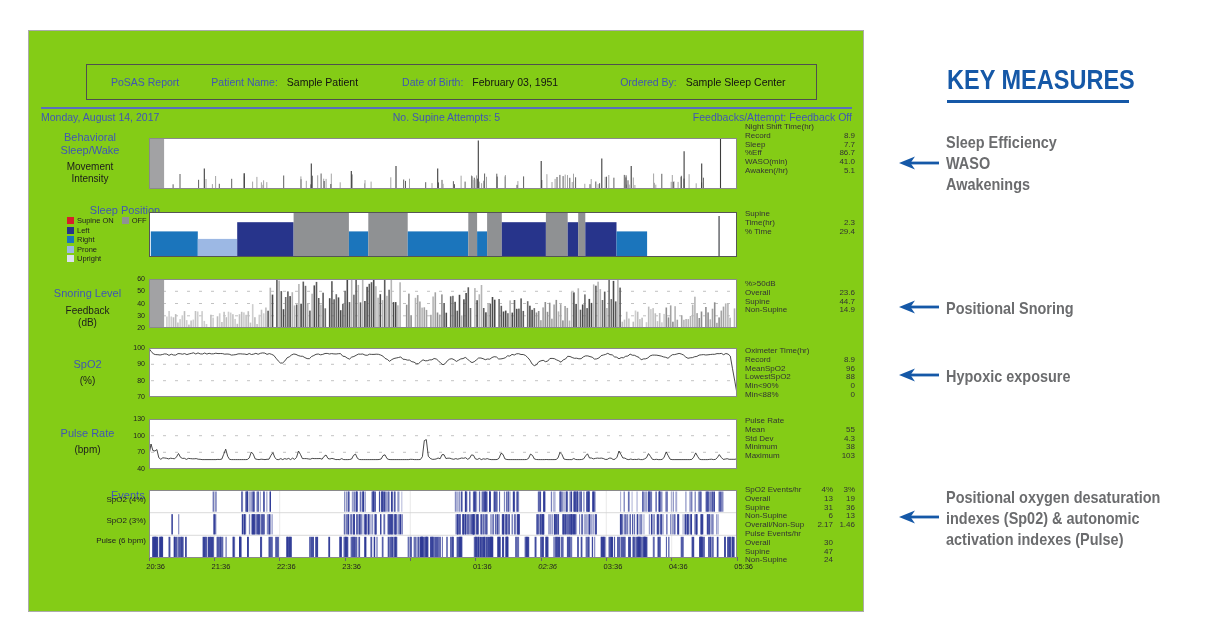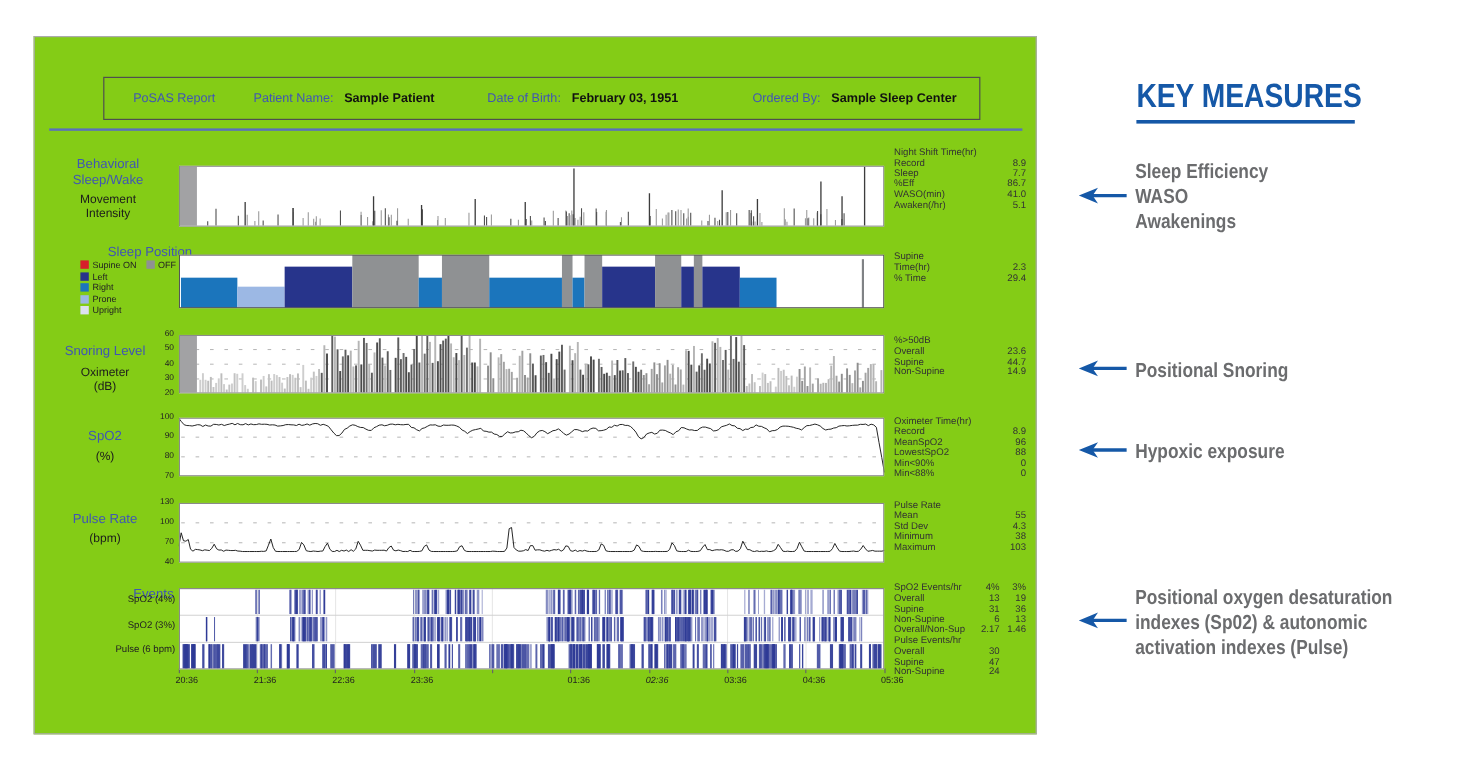--- a/index.html
+++ b/index.html
@@ -1,20 +1,20 @@
 <!DOCTYPE html>
 <html><head>
 <meta charset="utf-8">
 <style>
   html,body{margin:0;padding:0;background:#fff}
   .stage{position:relative;width:1221px;height:637px;background:#fff;font-family:"Liberation Sans",sans-serif;overflow:hidden}
   .page{position:absolute;left:28px;top:30px;width:834px;height:580px;border:1px solid #ababab;background:#84cc16}
   .hdr-box{position:absolute;left:57px;top:33px;width:731px;height:36px;border:1.5px solid #4f4f4f;display:flex;align-items:center;font-size:10.5px;padding-left:24px;box-sizing:border-box;white-space:nowrap}
   .blue{color:#4056b4}
-  .hb-val{color:#111;font-weight:bold;margin-left:9px}
+  .hb-val{color:#111;font-weight:normal;margin-left:9px}
   .m1{margin-left:32px}.m2{margin-left:44px}.m3{margin-left:62px}
   .rule{position:absolute;left:12px;top:76px;width:811px;height:1.5px;background:#5a6fbe}
   .subhdr{position:absolute;left:12px;top:80px;width:811px;display:flex;font-size:10.5px;color:#4056b4}
   .sh-l{flex:1}.sh-c{flex:1;text-align:center}.sh-r{flex:1;text-align:right}
   .ptitle{position:absolute;color:#4056b4;font-size:11px;text-align:center;line-height:13px}
   .psub{position:absolute;color:#1c1c1c;font-size:10px;text-align:center;line-height:12px}
   .chartbox{position:absolute;left:120px;line-height:0}
   .stats{position:absolute;left:716px;width:110px;font-size:8px;color:#333}
   .stat-title{line-height:8.8px}
   .stat-row{display:flex;line-height:8.8px}
@@ -44,20 +44,25 @@
       <span class="blue">PoSAS Report</span>
       <span class="blue m1">Patient Name:</span>
       <span class="hb-val">Sample Patient</span>
       <span class="blue m2">Date of Birth:</span>
       <span class="hb-val">February 03, 1951</span>
       <span class="blue m3">Ordered By:</span>
       <span class="hb-val">Sample Sleep Center</span>
     </div>
 
     <div class="rule"></div>
+    <div class="subhdr">
+      <span class="sh-l">Monday, August 14, 2017</span>
+      <span class="sh-c">No. Supine Attempts: 5</span>
+      <span class="sh-r">Feedbacks/Attempt: Feedback Off</span>
+    </div>
 
     <div class="ptitle" style="left:5px;top:100px;width:112px">
       <div>Behavioral</div>
       <div>Sleep/Wake</div>
     </div>
     <div class="psub" style="left:5px;top:130px;width:112px">
       <div>Movement</div>
       <div>Intensity</div>
     </div>
 
@@ -98,21 +103,21 @@
             <span class="leg-sq" style="background: rgb(221, 225, 239);"></span>
             <span>Upright</span>
           </span>
         </div>
       </div>
 
     <div class="ptitle" style="left:5px;top:256px;width:107px">
       <div>Snoring Level</div>
     </div>
     <div class="psub" style="left:5px;top:274px;width:107px">
-      <div>Oximeter</div>
+      <div>Feedback</div>
       <div>(dB)</div>
     </div>
 
     <div class="ptitle" style="left:5px;top:327px;width:107px">
       <div>SpO2</div>
     </div>
     <div class="psub" style="left:5px;top:344px;width:107px">
       <div>(%)</div>
     </div>
 

